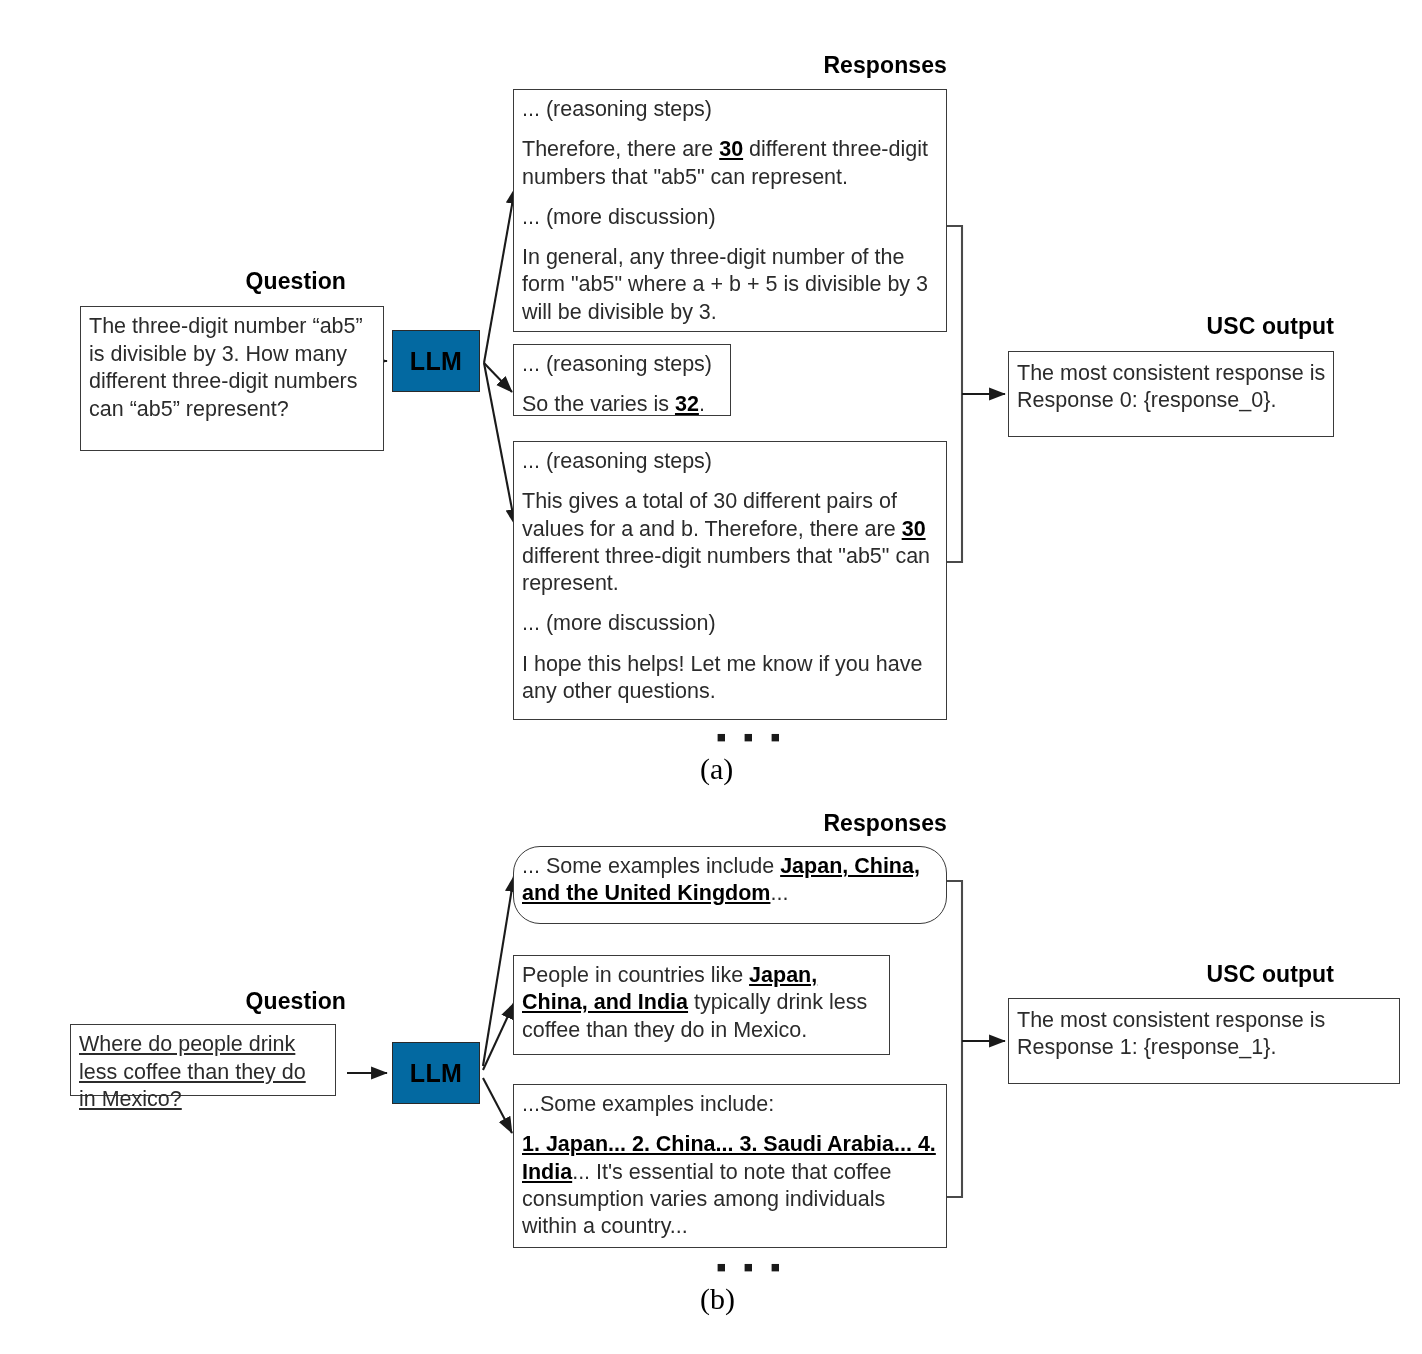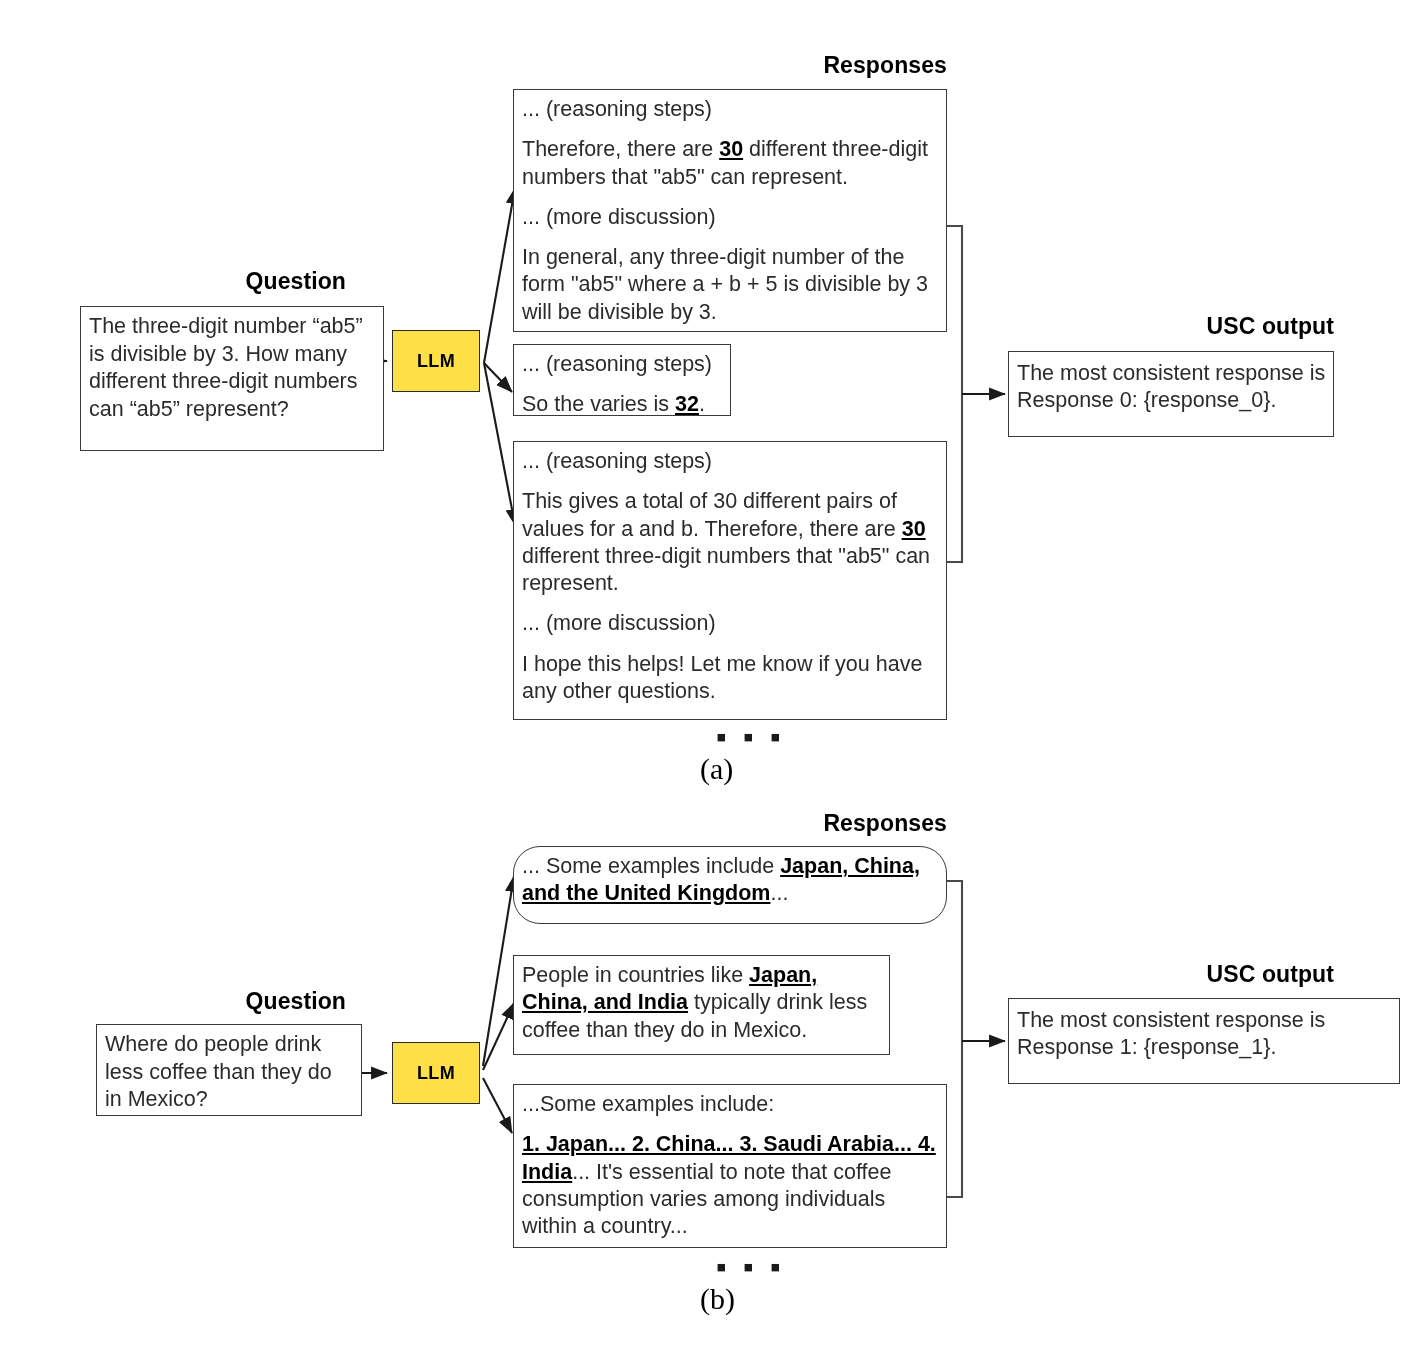--- a/index.html
+++ b/index.html
@@ -57,27 +57,27 @@
 
   .box u, .box .u {
     font-weight: bold;
     text-decoration: underline;
     color: #000;
   }
 
   .llm {
     position: absolute;
     box-sizing: border-box;
-    background: #fde047;
+    background: #0369a1;
     border: 1.8px solid #2a2a2a;
     display: flex;
     align-items: center;
     justify-content: center;
     font-weight: bold;
-    font-size: 18px;
+    font-size: 25px;
     color: #000;
     letter-spacing: 0.3px;
   }
 
   .svg-layer {
     position: absolute;
     left: 0;
     top: 0;
     width: 1422px;
     height: 1354px;
@@ -198,21 +198,21 @@
       <p>The most consistent response is Response 0: {response_0}.</p>
     </div>
 
     <div class="panel-label" style="left:700px; top:752px;">(a)</div>
   </div>
 
   <div class="panel">
 
     <div class="hdr" style="left:80px; top:988px; width:266px;">Question</div>
 
-    <div class="box" style="left:96px; top:1024px; width:266px; height:92px; line-height:1.29;">
+    <div class="box" style="left:70px; top:1024px; width:266px; height:72px; line-height:1.29;text-decoration:underline;">
       <p>Where do people drink less coffee than they do in Mexico?</p>
     </div>
 
     <div class="llm" style="left:392px; top:1042px; width:88px; height:62px;">
       <span>LLM</span>
     </div>
 
     <div class="hdr" style="left:513px; top:810px; width:434px;">Responses</div>
 
     <div class="box" style="left:513px; top:846px; width:434px; height:78px;border-radius:27px;">

